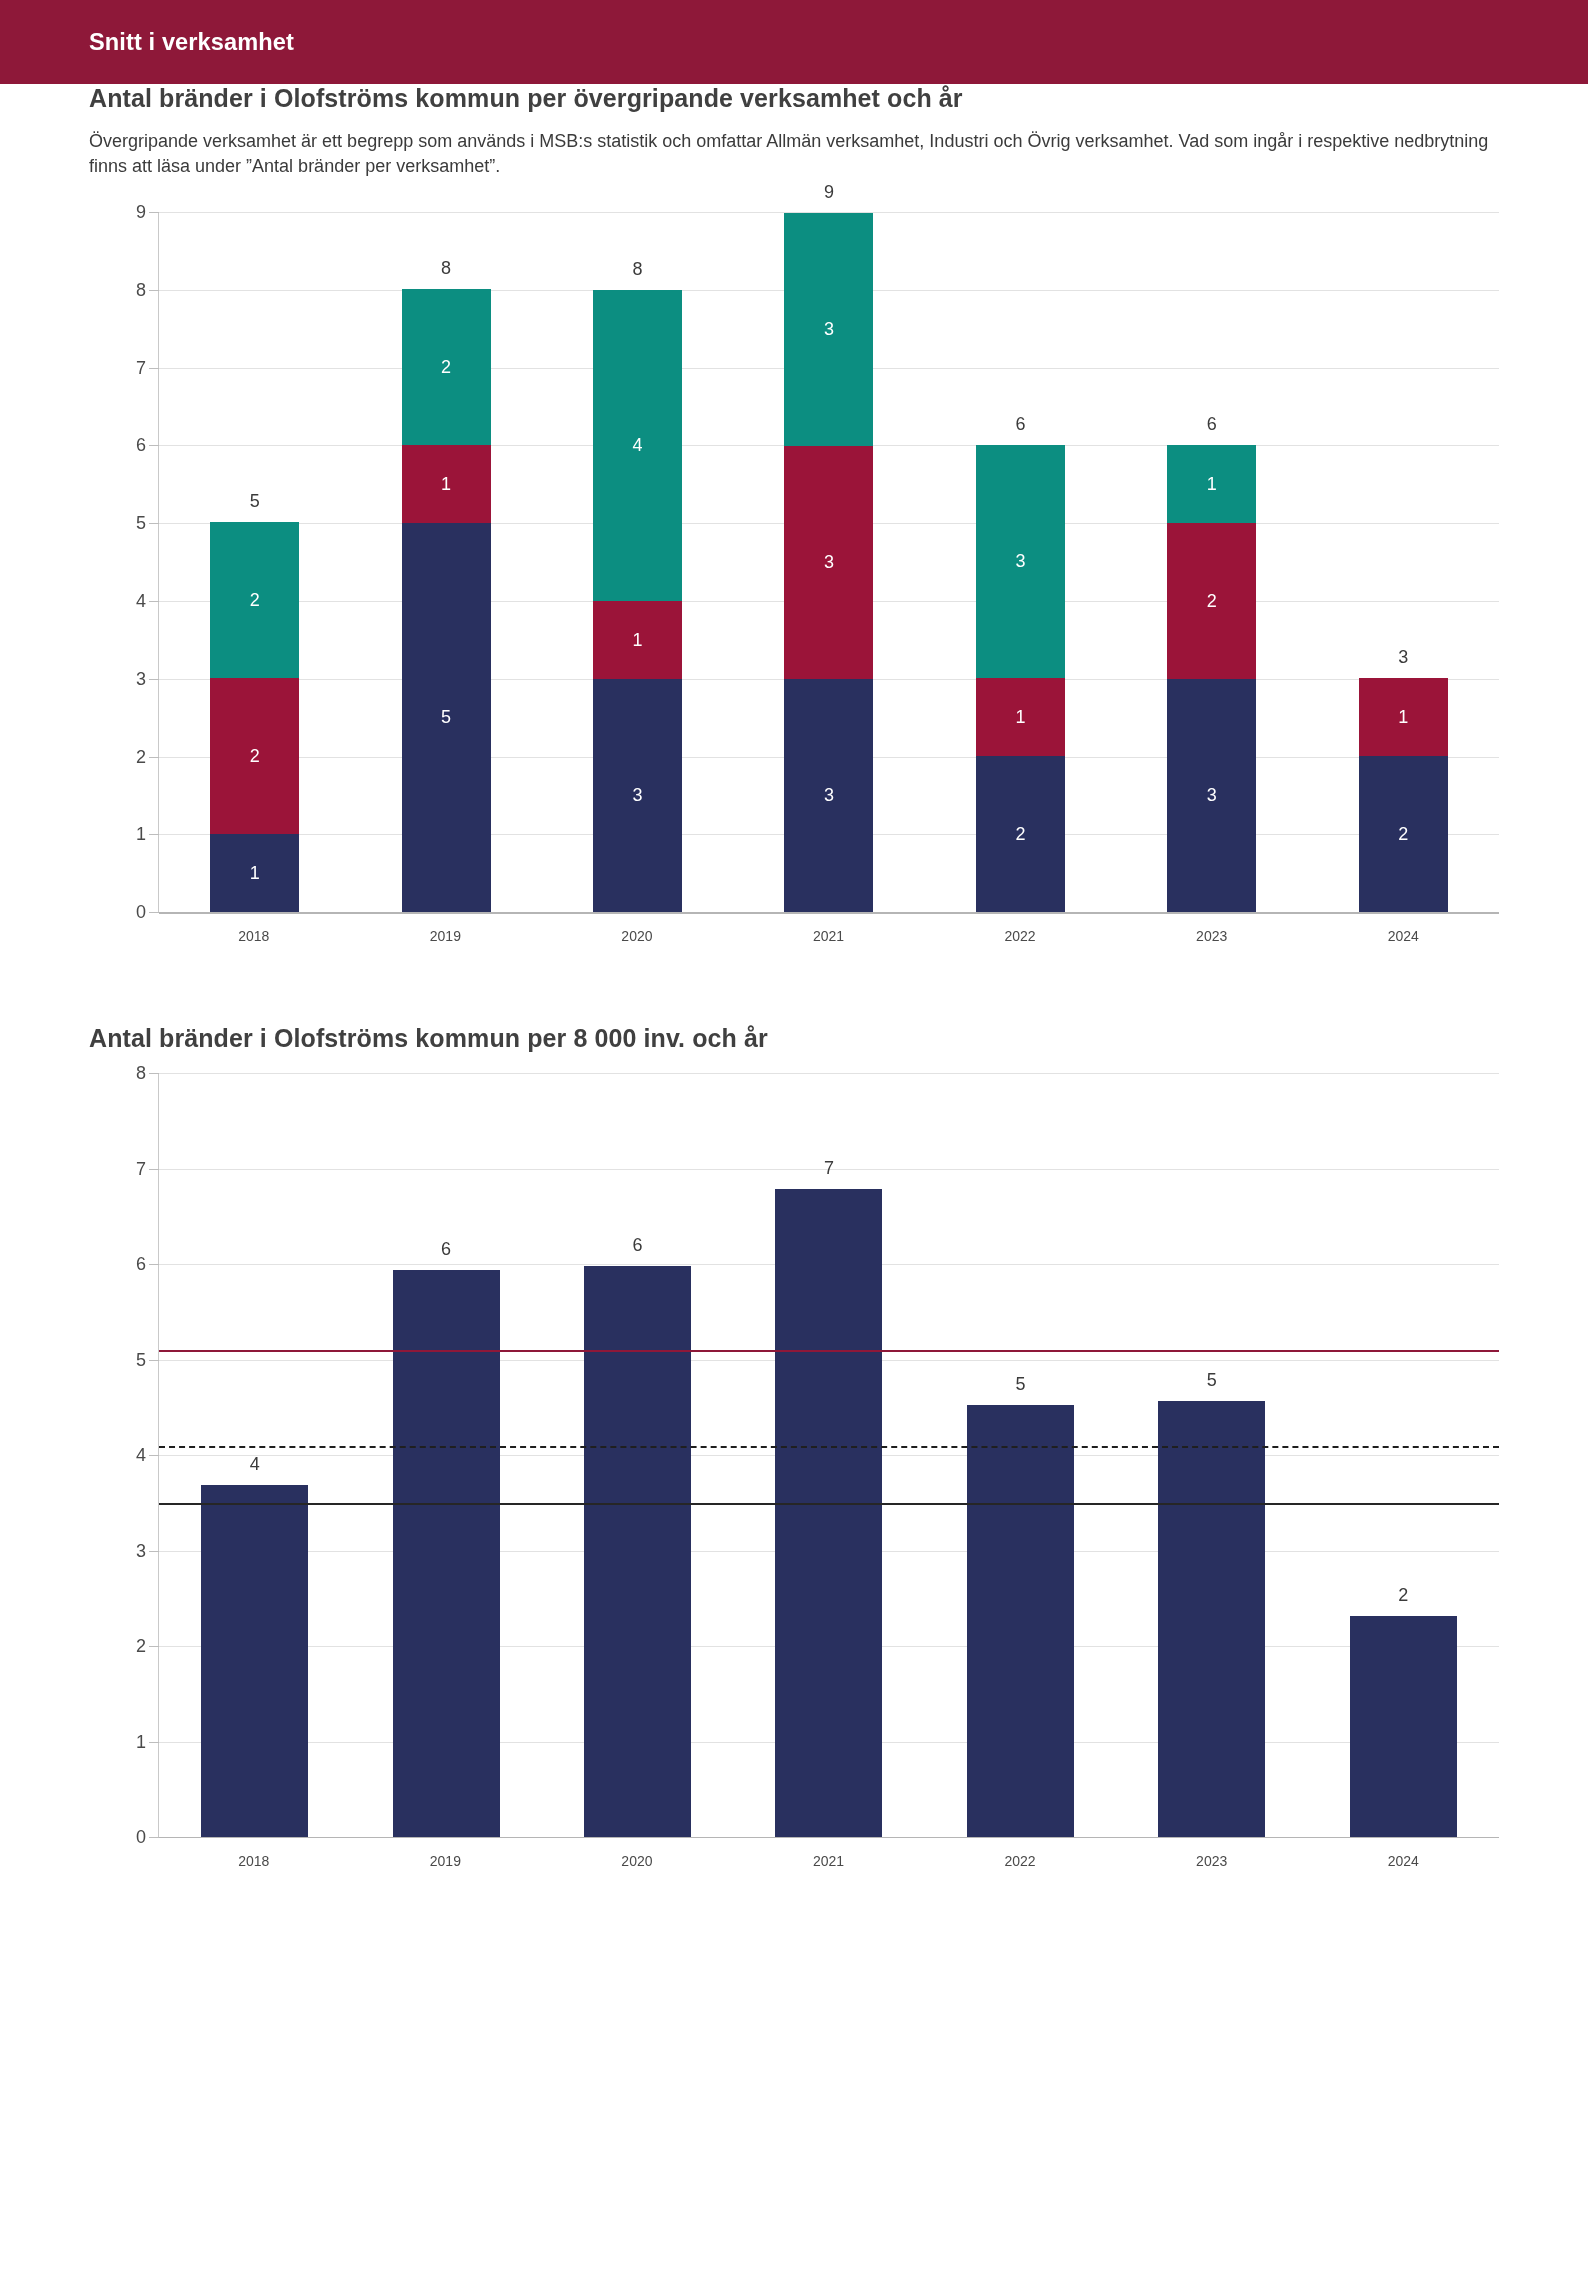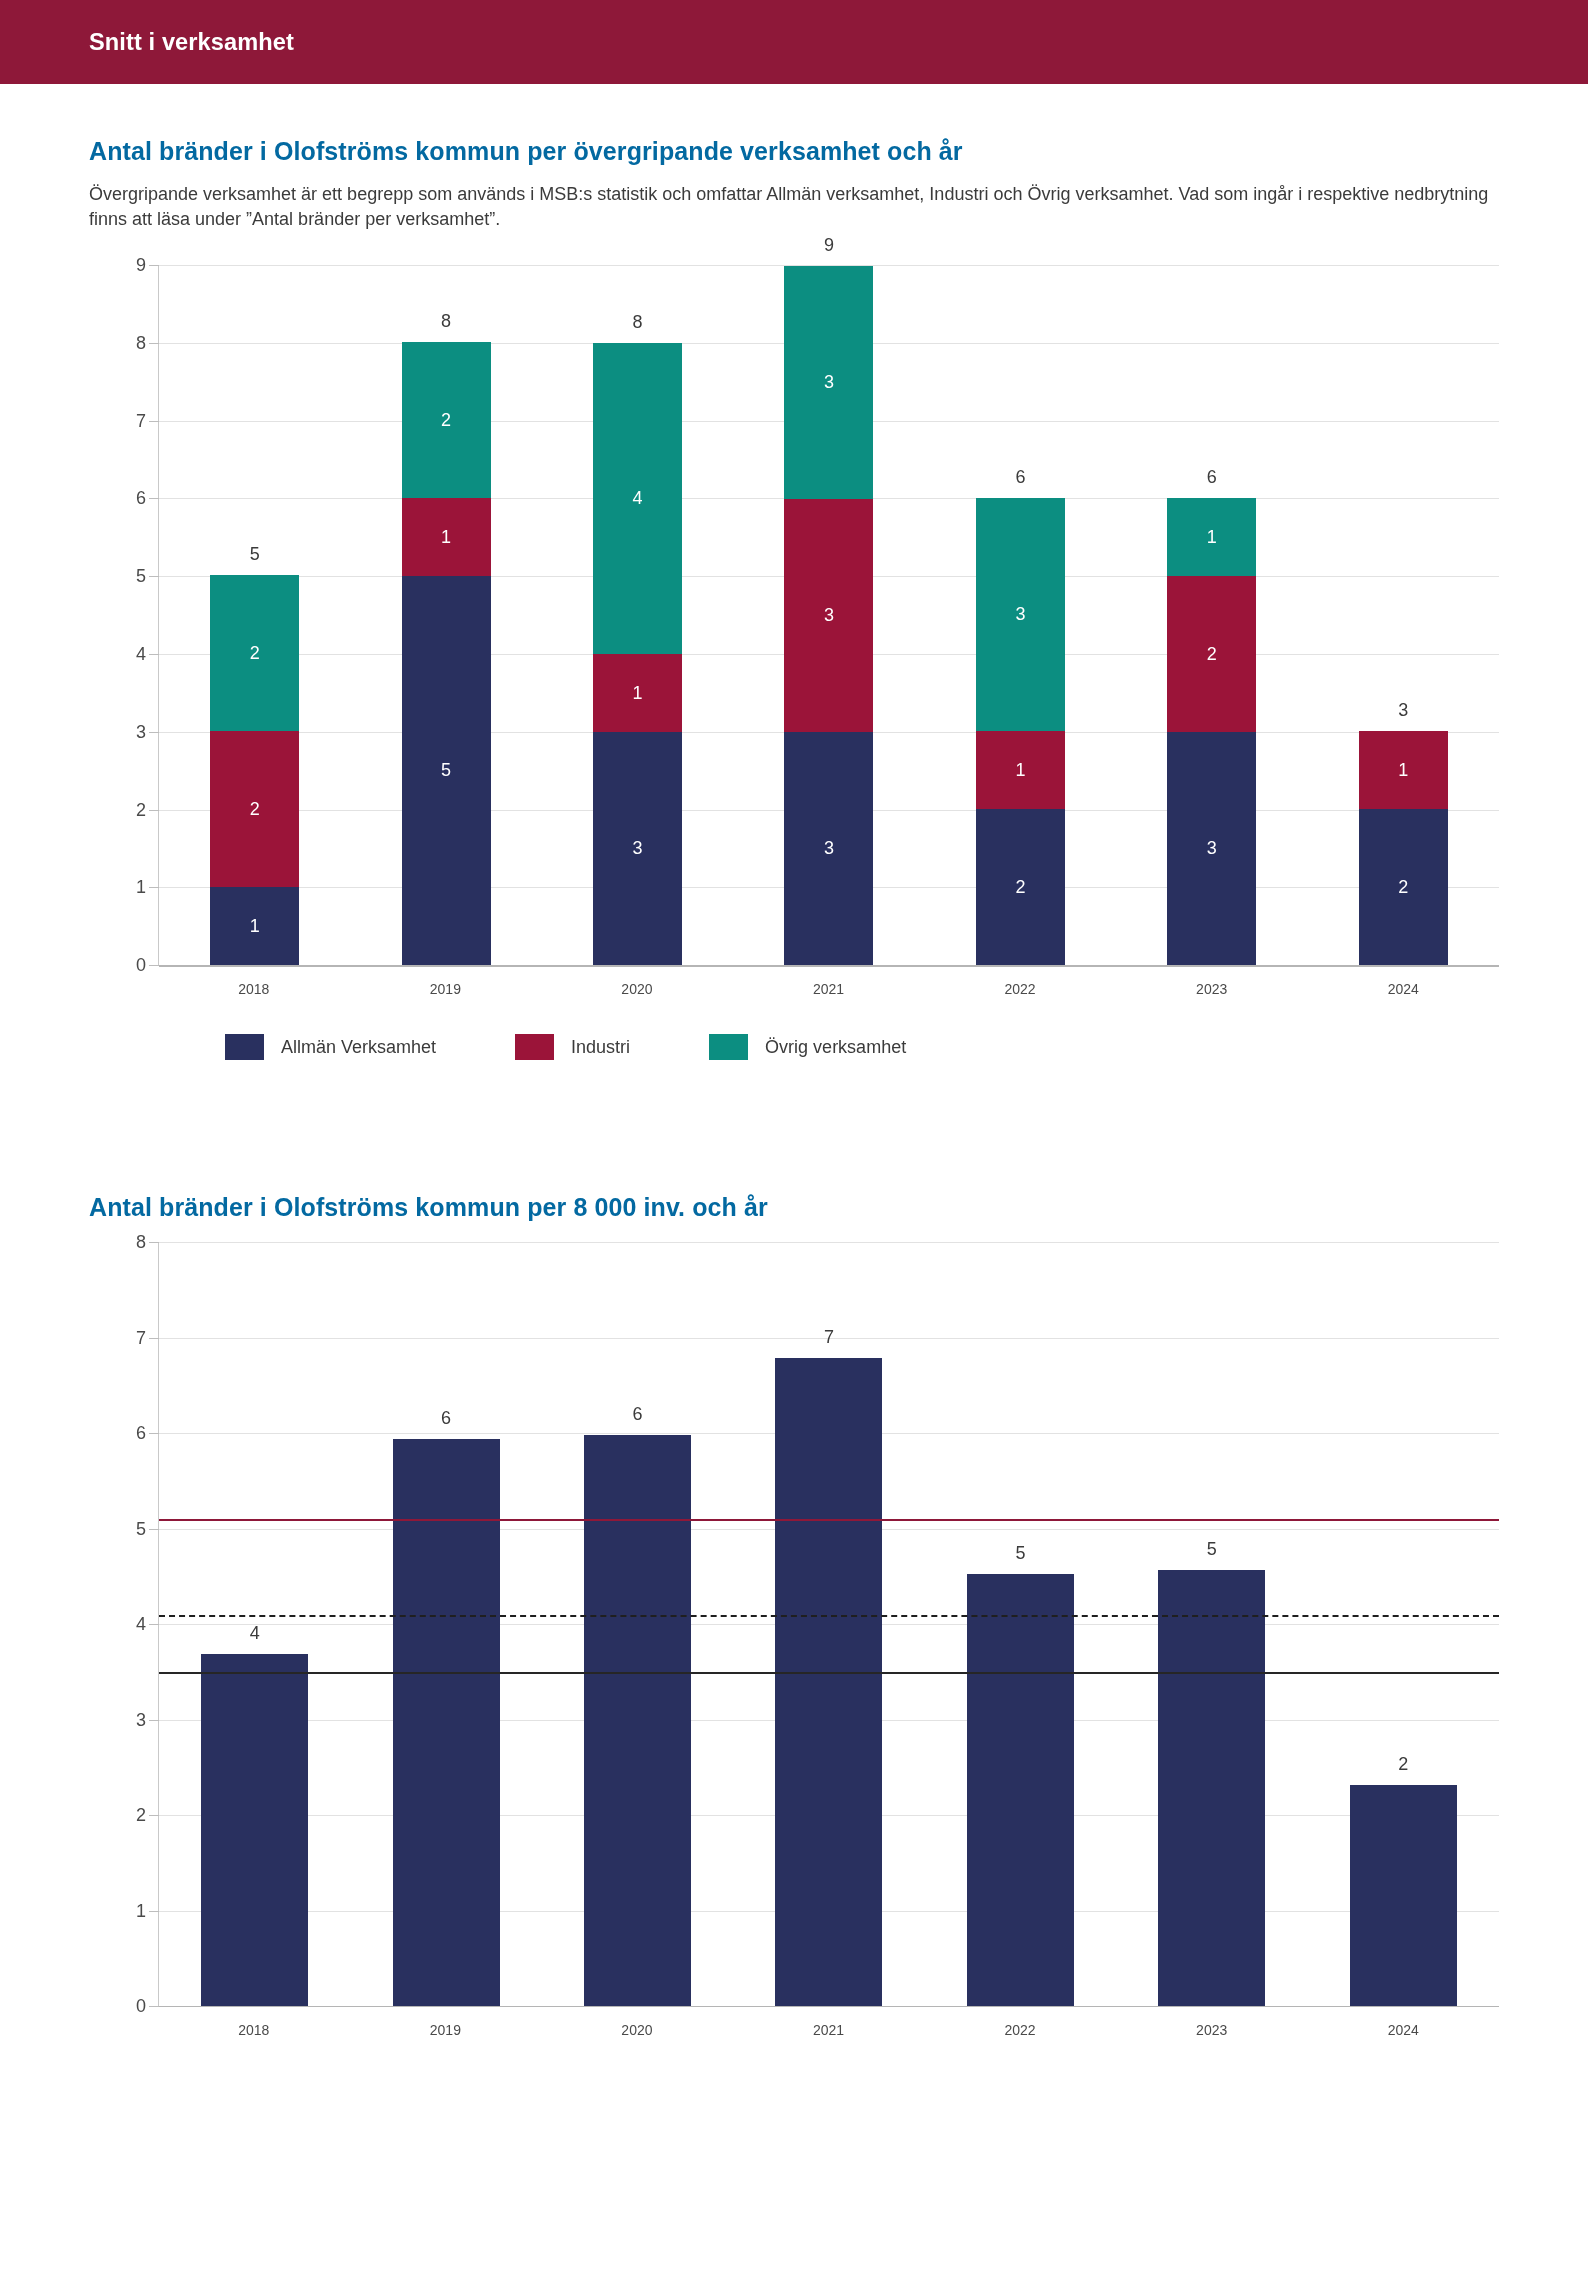--- a/index.html
+++ b/index.html
@@ -26,22 +26,21 @@
     margin-left: 89px;
   }
 
   
   .page { padding: 0 89px 0 89px; }
 
   .section { position: relative; }
   .section-title {
     font-size: 25px;
     font-weight: bold;
-    color: #0369a1;
-    margin-top: 53px;
+    color: #404040;
     letter-spacing: 0.1px;
   }
   .section-desc {
     font-size: 18px;
     line-height: 1.38;
     color: #3b3b3b;
     margin-top: 15.7px;
     max-width: 1411px;
   }
 
@@ -268,34 +267,20 @@
         </div>
       <div class="xlabels" id="xlabels1">
           <div class="xlabel">2018</div>
           <div class="xlabel">2019</div>
           <div class="xlabel">2020</div>
           <div class="xlabel">2021</div>
           <div class="xlabel">2022</div>
           <div class="xlabel">2023</div>
           <div class="xlabel">2024</div>
         </div>
-      <div class="legend1" id="legend1">
-          <div class="legend1-item">
-            <span class="legend1-swatch" style="background: rgb(41, 48, 95);"></span>
-            <span class="legend1-label">Allmän Verksamhet</span>
-          </div>
-          <div class="legend1-item">
-            <span class="legend1-swatch" style="background: rgb(155, 20, 57);"></span>
-            <span class="legend1-label">Industri</span>
-          </div>
-          <div class="legend1-item">
-            <span class="legend1-swatch" style="background: rgb(12, 142, 129);"></span>
-            <span class="legend1-label">Övrig verksamhet</span>
-          </div>
-        </div>
     </div>
   </div>
 
   <div class="spacer-lg"></div>
 
   <div class="section">
     <div class="section-title">Antal bränder i Olofströms kommun per 8 000 inv. och år</div>
 
     <div class="chart-wrap">
       <div class="plot" id="plot2" style="height:764px; margin-top:20px;">

